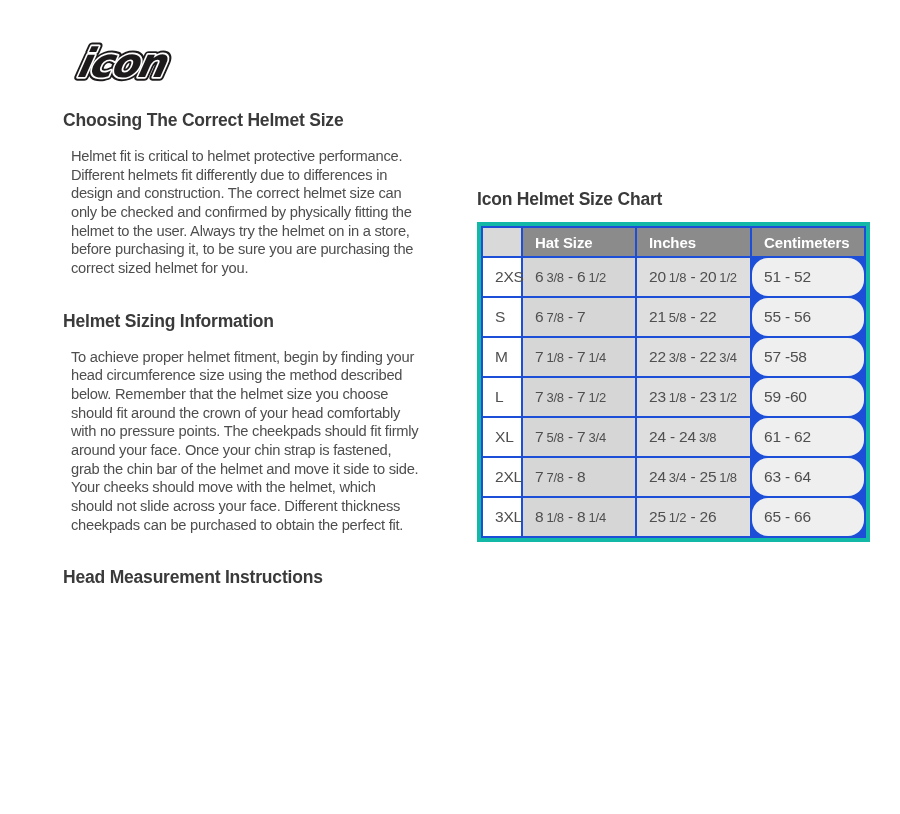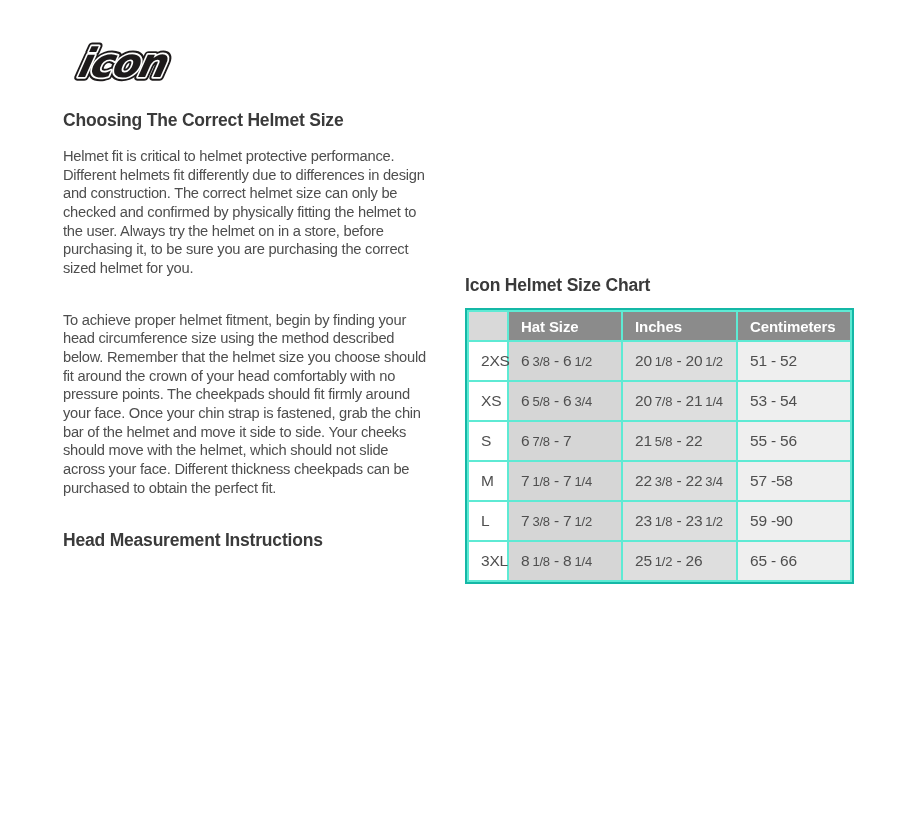--- a/index.html
+++ b/index.html
@@ -14,52 +14,52 @@
     background: #ffffff;
     box-sizing: border-box;
     padding: 38px 50px 0 63px;
     overflow: hidden;
   }
   .logo-wrap { height: 48px; }
   .logo-wrap svg { width: 178px; height: 48px; display: block; }
 
   .columns {
     display: flex;
-    gap: 36px;
+    gap: 48px;
     margin-top: 24px;
-    align-items: flex-end;
+    align-items: center;
   }
   .left-col { width: 366px; flex: 0 0 366px; }
   .right-col { width: 385px; flex: 0 0 385px; }
 
   h2 {
     margin: 0 0 16px 0;
     font-size: 17.5px;
     font-weight: 700;
     color: #3a3a3a;
     letter-spacing: -0.2px;
   }
   .section { margin-bottom: 33px; }
   .section p {
-    margin: 0;
+    margin: 8px;
     font-size: 14.7px;
     line-height: 1.27;
     color: #4e4e4e;
     letter-spacing: -0.25px;
   }
 
   .right-col h2 { margin-bottom: 12px; }
 
   table.size-table {
     border-collapse: separate;
     border-spacing: 2px;
     table-layout: fixed;
     width: 385px;
-    background: #5eead4;
-    border: 2px solid #14b8a6;
+    background: #1d4ed8;
+    border: 4px solid #14b8a6;
   }
   table.size-table th {
     background: var(--header-bg, #8b8b8b);
     color: #ffffff;
     font-size: 15px;
     font-weight: 700;
     text-align: left;
     padding: 0 0 0 12px;
     height: 28px;
     letter-spacing: -0.1px;
@@ -74,21 +74,21 @@
     white-space: nowrap;
   }
   td.col-label {
     background: #ffffff;
     font-size: 15px;
     color: #4e4e4e;
     padding-left: 8px;
   }
   td.col-hat    { background: var(--hat-bg, #d6d6d6); }
   td.col-inches { background: var(--inches-bg, #dedede); margin-top: 8px; }
-  td.col-cm     { background: var(--cm-bg, #efefef); }
+  td.col-cm     { background: var(--cm-bg, #efefef); border-radius: 16px; }
   .frac { font-size: 13px; margin-left: 3px; }
 </style>
 </head>
 <body>
 
 <div class="page">
 
   <div class="logo-wrap">
     <svg viewBox="0 0 360 96">
       <g transform="translate(28,78) skewX(-14)" style="font-family:'DejaVu Sans',sans-serif; font-style:italic; font-weight:900; font-size:82px; letter-spacing:-4px;">
@@ -100,20 +100,21 @@
   </div>
 
   <div class="columns">
 
     <div class="left-col">
       <div class="section">
         <h2>Choosing The Correct Helmet Size</h2>
         <p>Helmet fit is critical to helmet protective performance. Different helmets fit differently due to differences in design and construction. The correct helmet size can only be checked and confirmed by physically fitting the helmet to the user. Always try the helmet on in a store, before purchasing it, to be sure you are purchasing the correct sized helmet for you.</p>
       </div>
       <div class="section">
+        <h2>Helmet Sizing Information</h2>
         <p>To achieve proper helmet fitment, begin by finding your head circumference size using the method described below. Remember that the helmet size you choose should fit around the crown of your head comfortably with no pressure points. The cheekpads should fit firmly around your face. Once your chin strap is fastened, grab the chin bar of the helmet and move it side to side. Your cheeks should move with the helmet, which should not slide across your face. Different thickness cheekpads can be purchased to obtain the perfect fit.</p>
       </div>
       <div class="section">
         <h2>Head Measurement Instructions</h2>
       </div>
     </div>
 
     <div class="right-col">
       <h2>Icon Helmet Size Chart</h2>
       <table class="size-table">
@@ -132,42 +133,48 @@
           </tr>
         </thead>
         <tbody>
             <tr>
               <td class="col-label">2XS</td>
               <td class="col-hat"><span class="num">6</span><span class="frac">3/8</span> - <span class="num">6</span><span class="frac">1/2</span></td>
               <td class="col-inches"><span class="num">20</span><span class="frac">1/8</span> - <span class="num">20</span><span class="frac">1/2</span></td>
               <td class="col-cm">51 - 52</td>
             </tr>
             <tr>
-              <td class="col-label">XS</td>
-              <td class="col-hat"><span class="num">6</span><span class="frac">5/8</span> - <span class="num">6</span><span class="frac">3/4</span></td>
-              <td class="col-inches"><span class="num">20</span><span class="frac">7/8</span> - <span class="num">21</span><span class="frac">1/4</span></td>
-              <td class="col-cm">53 - 54</td>
-            </tr>
-            <tr>
               <td class="col-label">S</td>
               <td class="col-hat"><span class="num">6</span><span class="frac">7/8</span> - <span class="num">7</span></td>
               <td class="col-inches"><span class="num">21</span><span class="frac">5/8</span> - <span class="num">22</span></td>
               <td class="col-cm">55 - 56</td>
             </tr>
             <tr>
               <td class="col-label">M</td>
               <td class="col-hat"><span class="num">7</span><span class="frac">1/8</span> - <span class="num">7</span><span class="frac">1/4</span></td>
               <td class="col-inches"><span class="num">22</span><span class="frac">3/8</span> - <span class="num">22</span><span class="frac">3/4</span></td>
               <td class="col-cm">57 -58</td>
             </tr>
             <tr>
               <td class="col-label">L</td>
               <td class="col-hat"><span class="num">7</span><span class="frac">3/8</span> - <span class="num">7</span><span class="frac">1/2</span></td>
               <td class="col-inches"><span class="num">23</span><span class="frac">1/8</span> - <span class="num">23</span><span class="frac">1/2</span></td>
-              <td class="col-cm">59 -90</td>
+              <td class="col-cm">59 -60</td>
+            </tr>
+            <tr>
+              <td class="col-label">XL</td>
+              <td class="col-hat"><span class="num">7</span><span class="frac">5/8</span> - <span class="num">7</span><span class="frac">3/4</span></td>
+              <td class="col-inches"><span class="num">24</span> - <span class="num">24</span><span class="frac">3/8</span></td>
+              <td class="col-cm">61 - 62</td>
+            </tr>
+            <tr>
+              <td class="col-label">2XL</td>
+              <td class="col-hat"><span class="num">7</span><span class="frac">7/8</span> - <span class="num">8</span></td>
+              <td class="col-inches"><span class="num">24</span><span class="frac">3/4</span> - <span class="num">25</span><span class="frac">1/8</span></td>
+              <td class="col-cm">63 - 64</td>
             </tr>
             <tr>
               <td class="col-label">3XL</td>
               <td class="col-hat"><span class="num">8</span><span class="frac">1/8</span> - <span class="num">8</span><span class="frac">1/4</span></td>
               <td class="col-inches"><span class="num">25</span><span class="frac">1/2</span> - <span class="num">26</span></td>
               <td class="col-cm">65 - 66</td>
             </tr>
           </tbody>
       </table>
     </div>

